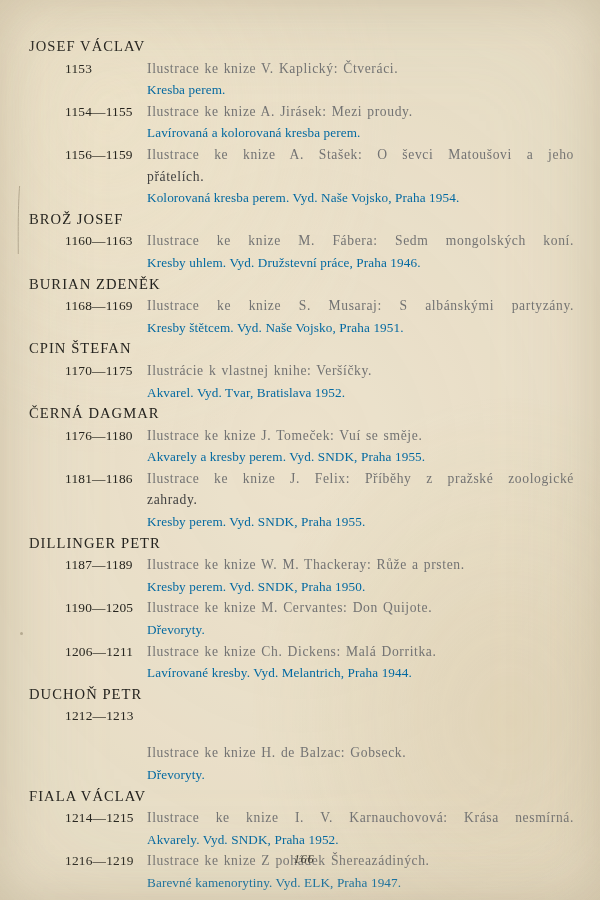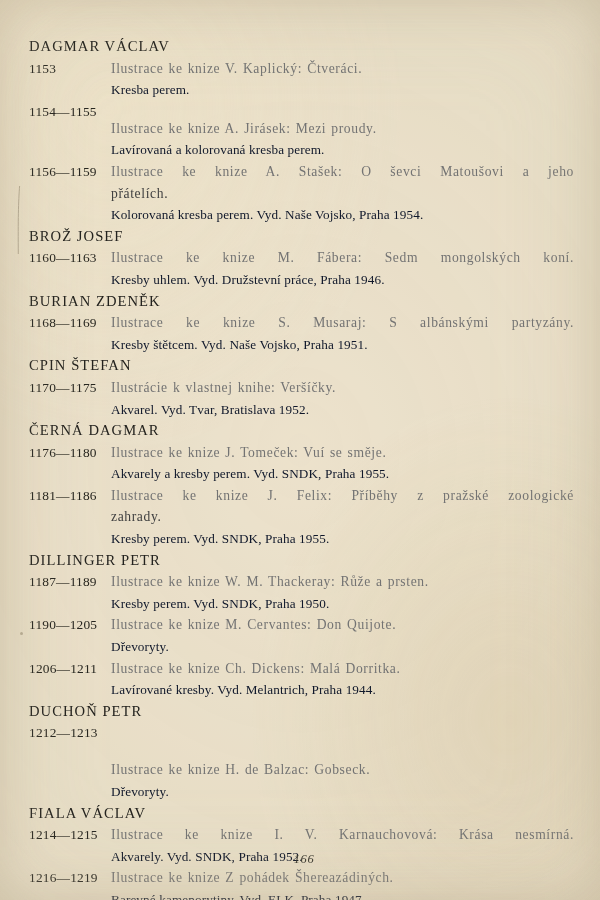--- a/index.html
+++ b/index.html
@@ -83,20 +83,21 @@
     align-items: flex-start;
   }
   .record-number {
     flex: 0 0 82px;
     width: 82px;
     font-size: 13.4px;
     line-height: 21.6px;
     letter-spacing: 0.2px;
     white-space: nowrap;
     color: #26251f;
+    margin-left: 36px;
   }
   .record-body {
     flex: 1 1 auto;
     min-width: 0;
   }
   .title-line {
     font-size: 13.6px;
     line-height: 21.6px;
     letter-spacing: 0.62px;
     word-spacing: 1.1px;
@@ -109,21 +110,21 @@
   .continuation {
     font-size: 13.6px;
     line-height: 21.6px;
     letter-spacing: 0.62px;
     color: #404040;
   }
   .technique-line {
     font-size: 13.2px;
     line-height: 21.6px;
     letter-spacing: 0.12px;
-    color: #0f172a;
+    color: #0369a1;
   }
 
   #folio {
     position: absolute;
     left: 8px;
     right: 0;
     top: 852px;
     text-align: center;
     font-size: 12.4px;
     font-style: italic;
@@ -137,32 +138,32 @@
 <div id="paper-texture"></div>
 
 <svg id="margin-mark" viewBox="0 0 4 68" preserveAspectRatio="none">
   <path d="M2.6 0 C1.4 16, 1.0 34, 1.3 68" stroke="#6f6750" stroke-width="0.9" fill="none" stroke-linecap="round"></path>
 </svg>
 <div id="margin-dot"></div>
 
 <div id="page">
   <ul class="entry-list" id="entry-list">
       <li>
-        <div class="artist-heading">DAGMAR VÁCLAV</div>
+        <div class="artist-heading">JOSEF VÁCLAV</div>
         <div class="record">
           <div class="record-number">1153</div>
           <div class="record-body">
             <div class="title-line justified" style="text-align-last: left;">Ilustrace ke knize V. Kaplický: Čtveráci.</div>
             <div class="technique-line">Kresba perem.</div>
           </div>
         </div>
         <div class="record">
           <div class="record-number">1154—1155</div>
           <div class="record-body">
-            <div class="title-line justified" style="text-align-last: left; margin-top: 17px;">Ilustrace ke knize A. Jirásek: Mezi proudy.</div>
+            <div class="title-line justified" style="text-align-last: left;">Ilustrace ke knize A. Jirásek: Mezi proudy.</div>
             <div class="technique-line">Lavírovaná a kolorovaná kresba perem.</div>
           </div>
         </div>
         <div class="record">
           <div class="record-number">1156—1159</div>
           <div class="record-body">
             <div class="title-line justified">Ilustrace ke knize A. Stašek: O ševci Matoušovi a jeho</div>
             <div class="continuation">přátelích.</div>
             <div class="technique-line">Kolorovaná kresba perem. Vyd. Naše Vojsko, Praha 1954.</div>
           </div>

